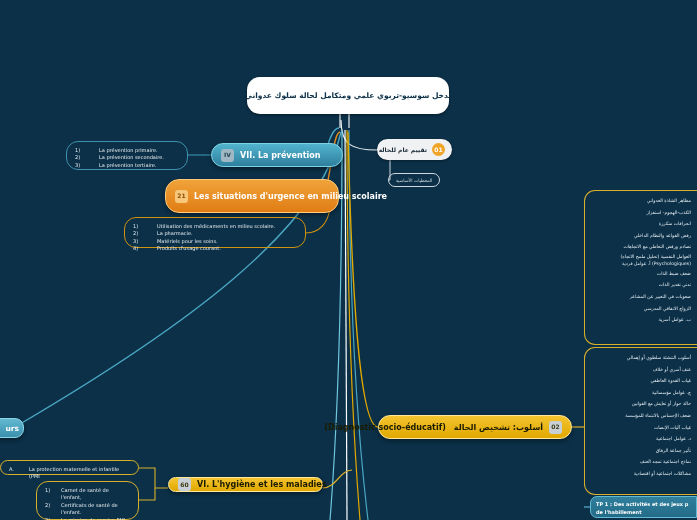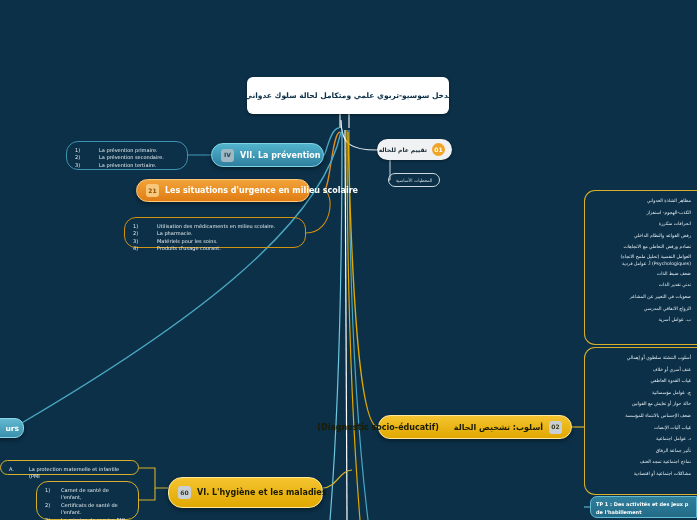--- a/index.html
+++ b/index.html
@@ -24,43 +24,43 @@
   .badge{
     width:13px;height:13px;border-radius:3px;
     display:inline-flex;align-items:center;justify-content:center;
     font-size:6px;font-weight:bold;color:#fff;margin-right:6px;flex:0 0 auto;
     line-height:1;
   }
 
   
   .root{
     left:247px;top:77px;width:202px;height:37px;
-    background:#ffffff;border-radius:6px;
+    background:#ffffff;border-radius:13px;
     justify-content:center;text-align:center;
     color:#0b3048;font-size:7.5px;line-height:12px;font-weight:bold;
     padding:0 8px;direction:rtl;
     display:flex;flex-direction:column;
     box-shadow:0 1px 3px rgba(0,0,0,.45);
   }
   .root span{display:block;}
 
   
   .pill-blue{
-    left:211px;top:143px;width:113px;height:24px;
+    left:211px;top:143px;width:132px;height:24px;
     background:linear-gradient(#52b4ce,#2e7f9e);
     border:1px solid #7fd3e6;
     color:#ffffff;font-size:8px;font-weight:bold;
     padding:0 9px;
     box-shadow:0 2px 4px rgba(0,0,0,.4);
   }
   .pill-blue .badge{background:#9fb8c4;color:#25454f;}
 
   
   .pill-orange{
-    left:136px;top:179px;width:174px;height:23px;
+    left:165px;top:179px;width:174px;height:34px;
     background:linear-gradient(#f0a33a,#e07d14);
     border:1px solid #ffca7a;
     color:#ffffff;font-size:8px;font-weight:bold;
     padding:0 9px;
     box-shadow:0 2px 4px rgba(0,0,0,.4);
   }
   .pill-orange .badge{background:#f7c77a;color:#8a4b05;}
 
   
   .pill-yellow{
@@ -68,21 +68,21 @@
     background:linear-gradient(#f4c430,#e0a800);
     border:1px solid #ffe89a;
     color:#1b1b00;font-size:8px;font-weight:bold;
     padding:0 9px;direction:rtl;justify-content:flex-start;
     box-shadow:0 2px 4px rgba(0,0,0,.4);
   }
   .pill-yellow .badge{background:#c9cfd6;color:#3a3a10;margin-right:0;margin-left:6px;}
 
   
   .pill-yellow2{
-    left:168px;top:477px;width:155px;height:31px;
+    left:168px;top:477px;width:155px;height:15px;
     background:linear-gradient(#f4c430,#e0a800);
     border:1px solid #ffe89a;
     color:#1b1b00;font-size:8px;font-weight:bold;
     padding:0 9px;
     box-shadow:0 2px 4px rgba(0,0,0,.4);
   }
   .pill-yellow2 .badge{background:#c9cfd6;color:#3a3a10;}
 
   
   .bubble-small{
@@ -268,21 +268,21 @@
     <span class="badge">01</span>
     <span>تقييم عام للحالة</span>
   </div>
   <div class="node bubble-small">
     <span>المعطيات الأساسية</span>
   </div>
 
   <div class="node pill-yellow">
     <span class="badge">02</span>
     <span>أسلوب: تشخيص الحالة</span>
-    <span style="margin-right:15px;direction:ltr;">(Diagnostic socio-éducatif)</span>
+    <span style="margin-right:8px;direction:ltr;">(Diagnostic socio-éducatif)</span>
   </div>
 
   <div class="node pill-yellow2">
     <span class="badge">60</span>
     <span>VI.   L'hygiène et les maladies</span>
   </div>
 
   <div class="listbox yellow" id="lb-pmi-title">
     <div class="li-a">
       <span class="num">A.</span>

